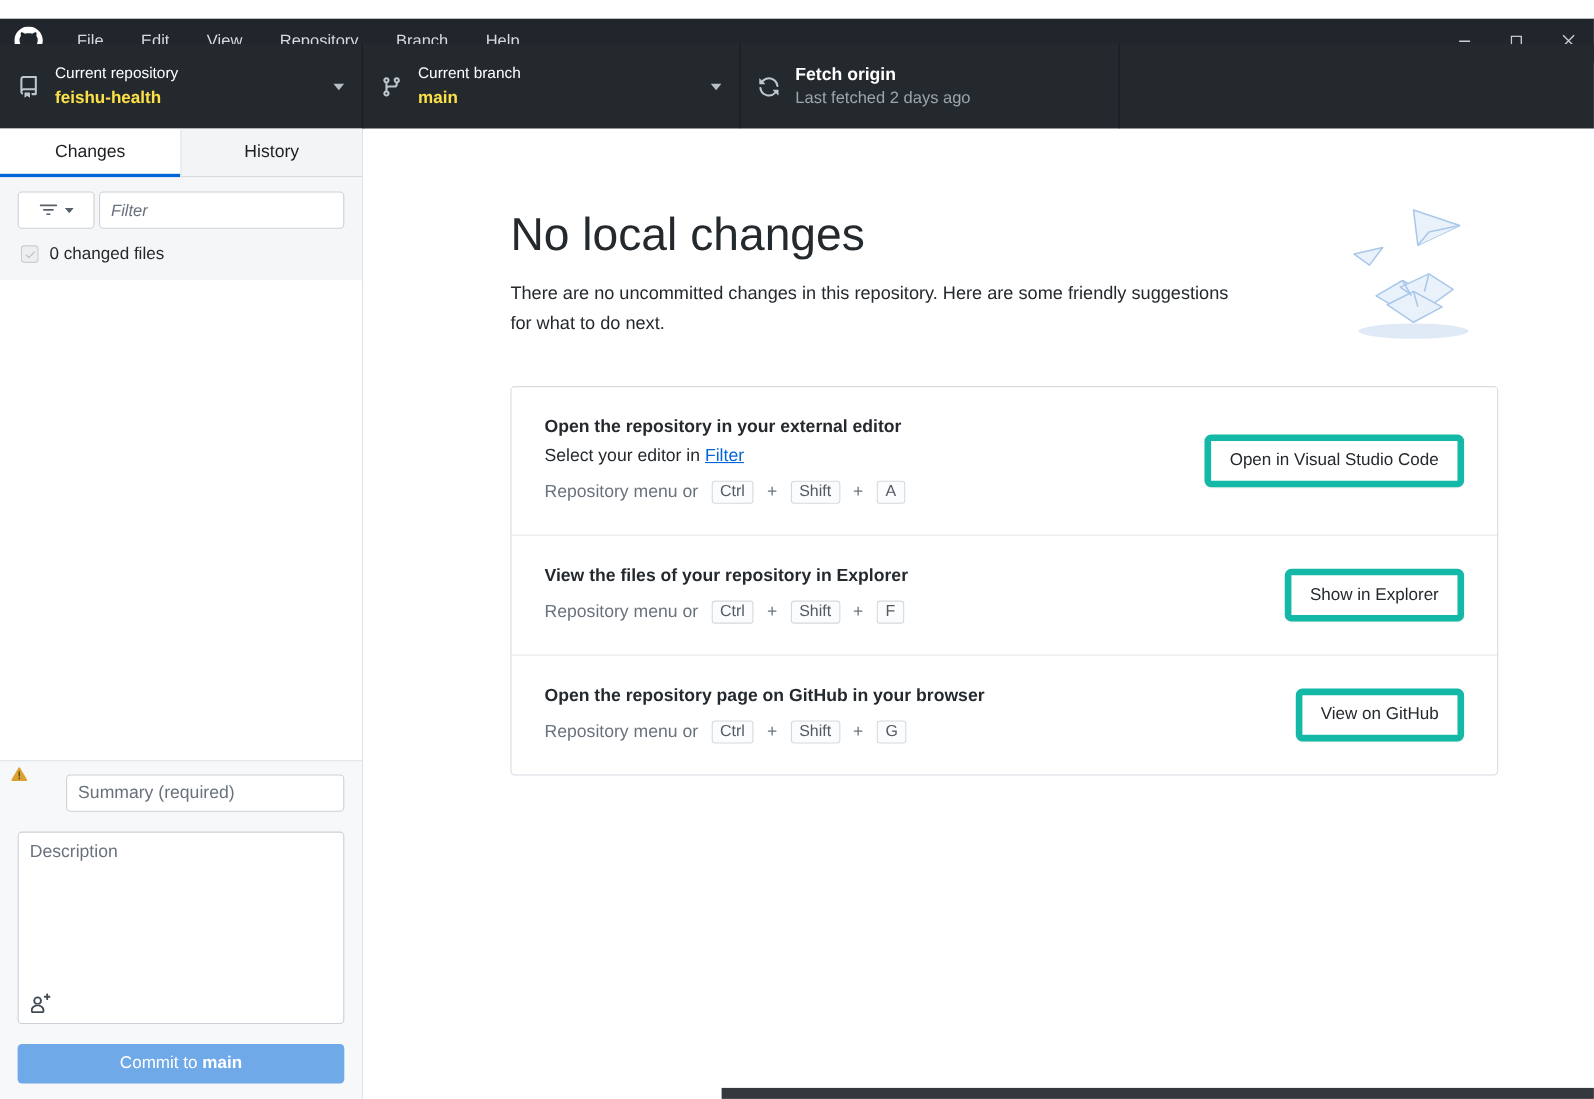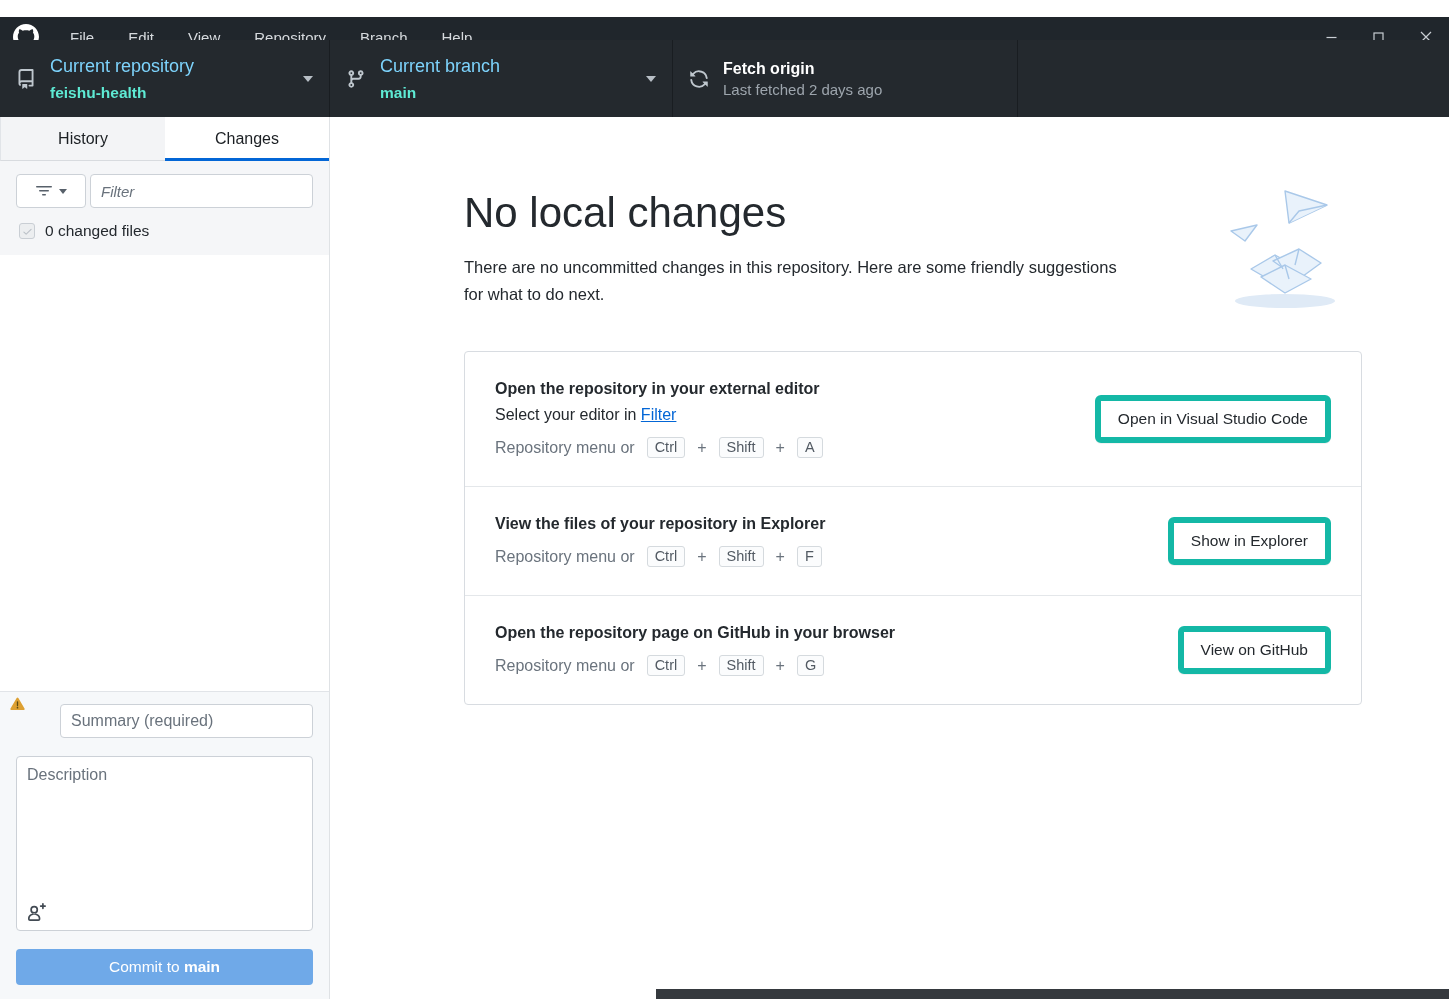--- a/index.html
+++ b/index.html
@@ -20,22 +20,22 @@
   
   .toolbar { position:absolute; top:40px; left:0; right:0; height:77px;
     background:#24292e; display:flex; }
   .tb-section { display:flex; align-items:center; padding:0 16px; border-right:1px solid #191d21; }
   .tb-repo { width:330px; }
   .tb-branch { width:343px; }
   .tb-fetch { width:345px; }
   .tb-rest { flex:1; }
   .tb-icon { color:#bfc7ce; margin-right:14px; flex:none; display:flex; }
   .tb-text { display:flex; flex-direction:column; min-width:0; }
-  .tb-label { font-size:18px; color:#7dd3fc; }
-  .tb-value { font-size:15.5px; font-weight:bold; color:#5eead4; margin-top:7px; }
+  .tb-label { font-size:14px; color:#ffffff; }
+  .tb-value { font-size:15.5px; font-weight:bold; color:#fde047; margin-top:7px; }
   .tb-title { font-size:16px; font-weight:bold; color:#fff; }
   .tb-sub { font-size:15px; color:#9da5ad; margin-top:3px; }
   .tb-chevron { margin-left:auto; color:#b8bfc6; display:flex; }
 
   
   .sidebar { position:absolute; top:117px; left:0; width:330px; bottom:0;
     background:#fff; border-right:1px solid #dfe2e5; display:flex; flex-direction:column; }
   .tabs { display:flex; height:44px; flex:none; }
   .tab { flex:1; display:flex; align-items:center; justify-content:center;
     font-size:16px; color:#1b1f23; position:relative; cursor:default; }
@@ -172,22 +172,22 @@
     <span class="tb-text">
       <span class="tb-title">Fetch origin</span>
       <span class="tb-sub">Last fetched 2 days ago</span>
     </span>
   </div>
   <div class="tb-rest"></div>
 </div>
 
 <div class="sidebar">
   <div class="tabs">
+    <div class="tab tab-active">Changes</div>
     <div class="tab tab-inactive">History</div>
-    <div class="tab tab-active">Changes</div>
   </div>
 
   <div class="filter-area">
     <div class="filter-row">
       <button class="filter-btn">
         <svg width="16" height="16" viewBox="0 0 16 16" fill="currentColor">
             <path d="M.75 3h14.5a.75.75 0 0 1 0 1.5H.75a.75.75 0 0 1 0-1.5ZM3 7.75A.75.75 0 0 1 3.75 7h8.5a.75.75 0 0 1 0 1.5h-8.5A.75.75 0 0 1 3 7.75Zm3 4a.75.75 0 0 1 .75-.75h2.5a.75.75 0 0 1 0 1.5h-2.5a.75.75 0 0 1-.75-.75Z"></path>
           </svg>
         <svg width="8" height="5" viewBox="0 0 10 6" fill="currentColor">
             <path d="M0 0h10L5 6Z"></path>

